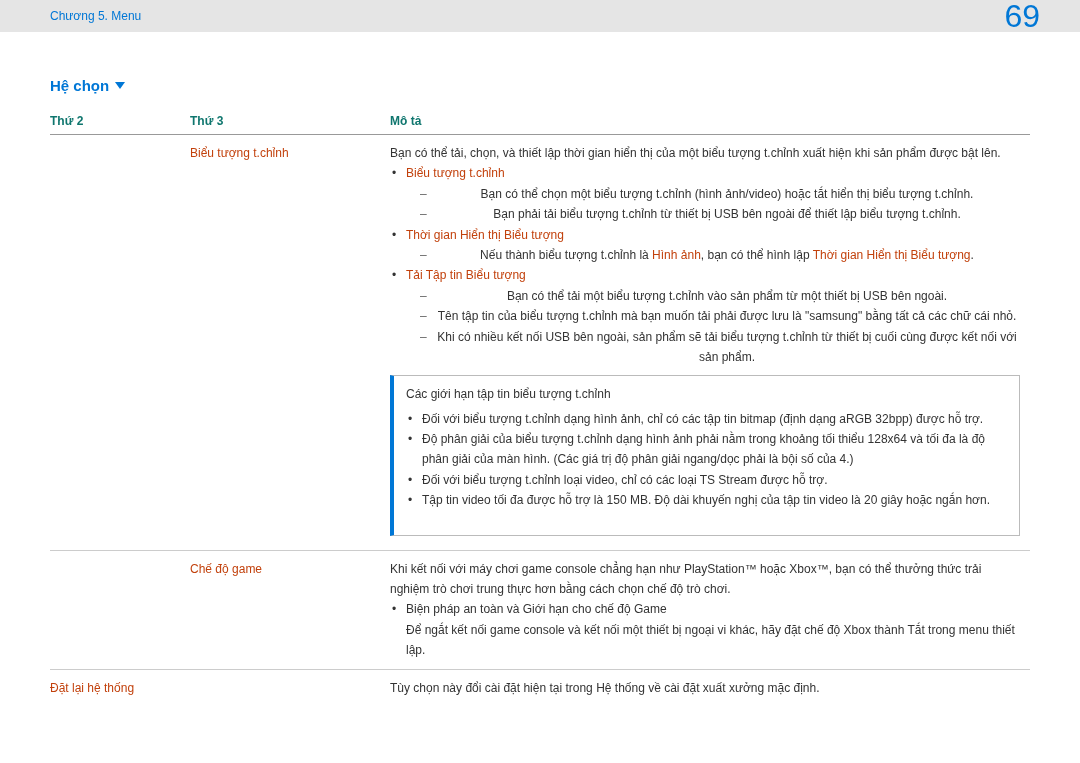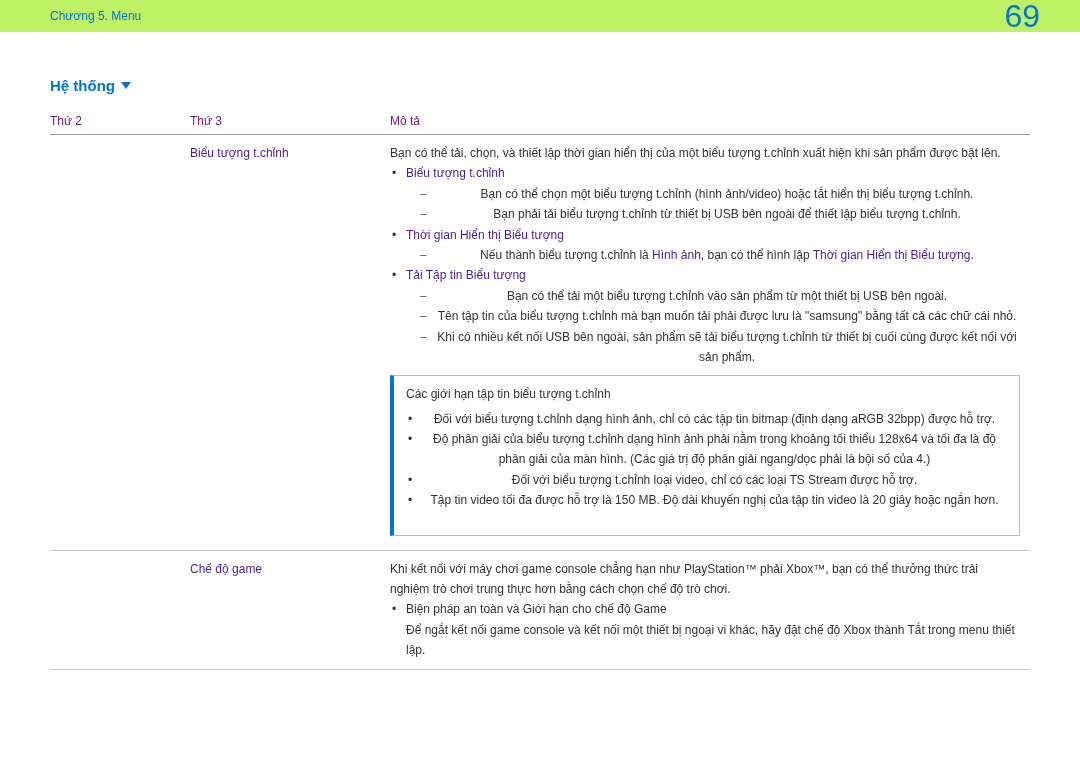--- a/index.html
+++ b/index.html
@@ -6,21 +6,21 @@
   body {
     font-family: Arial, "Helvetica Neue", sans-serif;
     font-size: 12px;
     color: #333;
     background: #fff;
     width: 1080px;
     height: 763px;
     overflow: hidden;
   }
   .topbar {
-    background: #bef264;
+    background: #e5e5e5;
     height: 32px;
     display: flex;
     align-items: center;
     justify-content: space-between;
     padding: 0 40px 0 50px;
   }
   .chapter {
     color: #0077d6;
     font-size: 12px;
   }
@@ -47,72 +47,72 @@
     border-left: 5px solid transparent;
     border-right: 5px solid transparent;
     border-top: 7px solid #0077d6;
   }
   table.main {
     width: 100%;
     border-collapse: collapse;
   }
   table.main th {
     text-align: left;
-    font-weight: normal;
-    color: #701a75;
+    font-weight: bold;
+    color: #0f766e;
     font-size: 12px;
     padding: 6px 10px 6px 0;
     border-bottom: 1px solid #999;
   }
   table.main td {
     vertical-align: top;
     padding: 8px 10px 8px 0;
     border-bottom: 1px solid #ccc;
     font-size: 12px;
     line-height: 1.7;
   }
   table.main tr.nobot td { border-bottom: none; }
   .col1 { width: 140px; }
   .col2 { width: 200px; }
-  .red { color: #4c1d95; }
+  .red { color: #c2410c; }
   ul.bullets { list-style: none; padding-left: 0; }
   ul.bullets > li { position: relative; padding-left: 16px; }
   ul.bullets > li::before {
     content: "•"; position: absolute; left: 2px; top: 0; color: #333;
   }
   ul.sub { list-style: none; padding-left: 14px; text-align: center; }
   ul.sub > li { position: relative; padding-left: 14px; }
   ul.sub > li::before {
     content: "–"; position: absolute; left: 0; top: 0; color: #666;
   }
   .note-box {
     border: 1px solid #bbb;
     border-left: 4px solid #0077d6;
     padding: 8px 12px 24px 12px;
     margin: 8px 0 6px 0;
     line-height: 1.7;
   }
   .note-box ul { list-style: none; padding-left: 0; margin-top: 4px; }
-  .note-box ul > li { position: relative; padding-left: 16px; text-align: center; }
+  .note-box ul > li { position: relative; padding-left: 16px; }
   .note-box ul > li::before {
     content: "•"; position: absolute; left: 2px; top: 0;
   }
 </style>
 </head>
 <body>
 
 <div class="topbar">
   <span class="chapter">Chương 5. Menu</span>
   <span class="page-num">69</span>
 </div>
 
 <div class="content">
 
   <div class="section-title">
-    <span>Hệ thống</span>
+    <span>Hệ chọn</span>
     <span class="caret-down"></span>
   </div>
 
   <table class="main">
     <thead>
       <tr>
         <th class="col1">Thứ 2</th>
         <th class="col2">Thứ 3</th>
         <th>Mô tả</th>
       </tr>
@@ -157,24 +157,29 @@
               <li>Tập tin video tối đa được hỗ trợ là 150 MB. Độ dài khuyến nghị của tập tin video là 20 giây hoặc ngắn hơn.</li>
             </ul>
           </div>
         </td>
       </tr>
 
       <tr>
         <td></td>
         <td class="red">Chế độ game</td>
         <td>
-          <div>Khi kết nối với máy chơi game console chẳng hạn như PlayStation™ phải Xbox™, bạn có thể thưởng thức trải nghiệm trò chơi trung thực hơn bằng cách chọn chế độ trò chơi.</div>
+          <div>Khi kết nối với máy chơi game console chẳng hạn như PlayStation™ hoặc Xbox™, bạn có thể thưởng thức trải nghiệm trò chơi trung thực hơn bằng cách chọn chế độ trò chơi.</div>
           <ul class="bullets">
             <li>Biện pháp an toàn và Giới hạn cho chế độ Game</li>
           </ul>
           <div style="padding-left:16px;">Để ngắt kết nối game console và kết nối một thiết bị ngoại vi khác, hãy đặt chế độ Xbox thành Tắt trong menu thiết lập.</div>
         </td>
       </tr>
 
+      <tr class="nobot">
+        <td class="red">Đặt lại hệ thống</td>
+        <td></td>
+        <td>Tùy chọn này đổi cài đặt hiện tại trong Hệ thống về cài đặt xuất xưởng mặc định.</td>
+      </tr>
     </tbody>
   </table>
 
 </div>
 
 </body></html>

